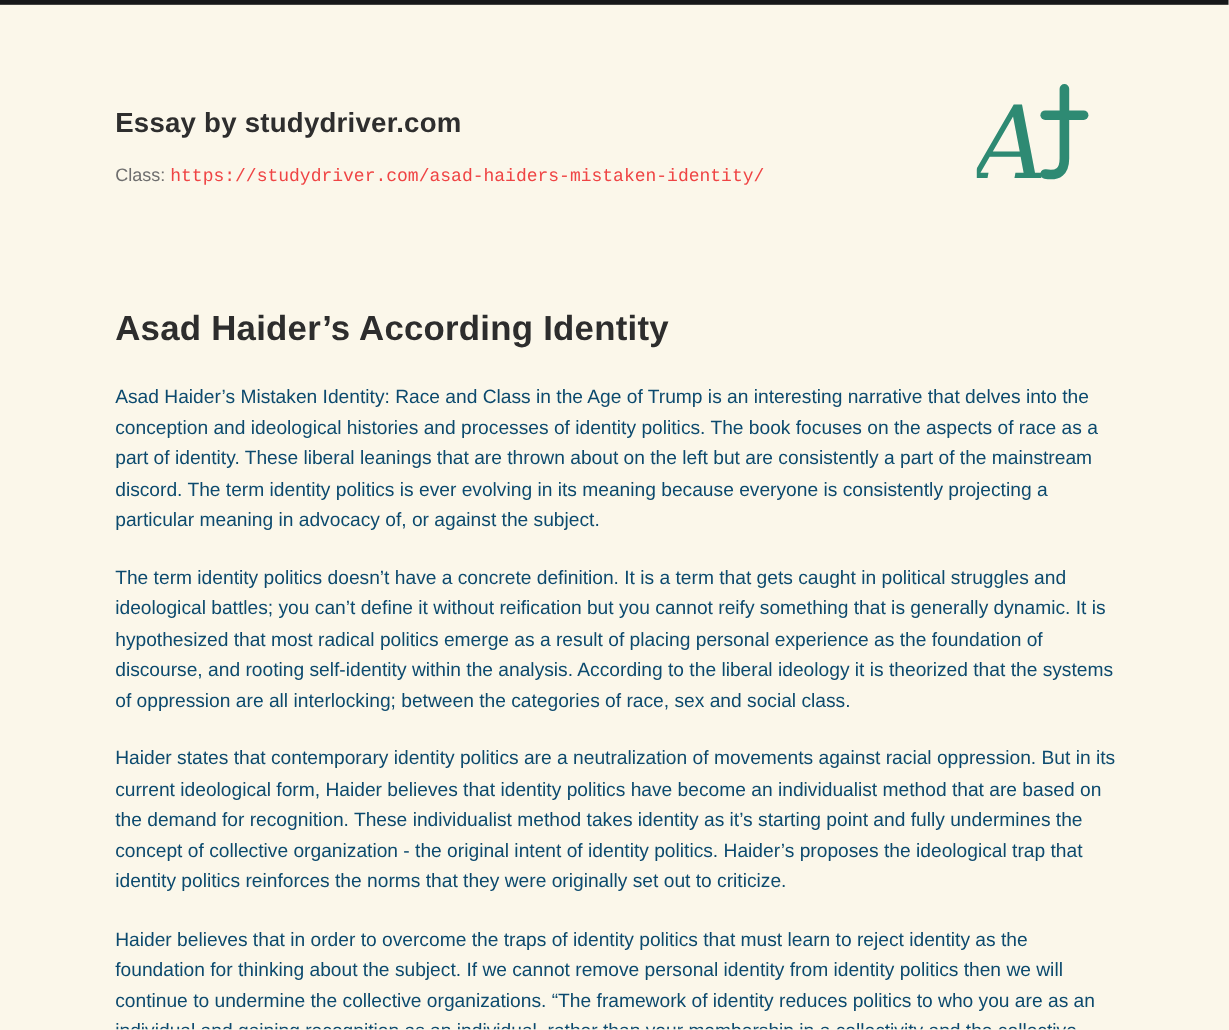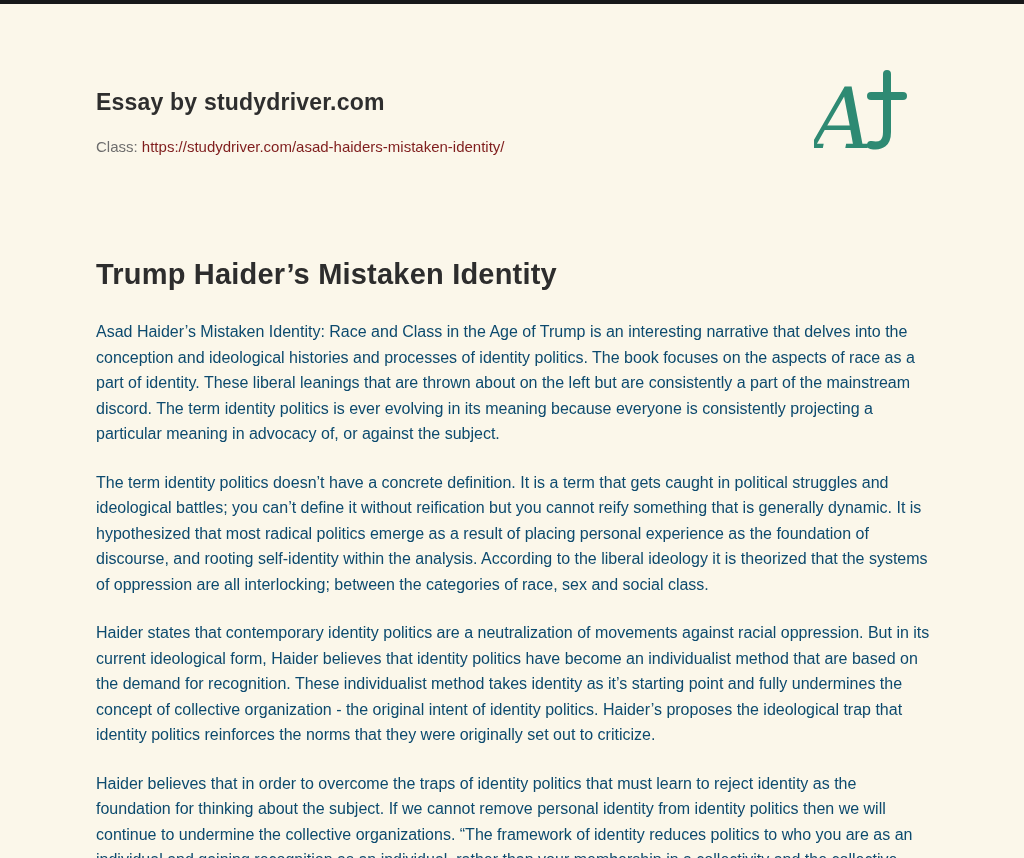--- a/index.html
+++ b/index.html
@@ -35,22 +35,23 @@
     font-weight: bold;
     color: #2e2e2e;
     letter-spacing: 0.2px;
     margin: 0 0 22px 0;
   }
   .source-line {
     font-size: 15px;
     color: #6e6e6e;
   }
   .source-line a {
-    color: #7f1d1d;
+    color: #ef4444;
     text-decoration: none;
+    font-family: Liberation Mono, monospace;
   }
   .logo {
     position: absolute;
     top: 66px;
     right: 110px;
     width: 100px;
     height: 100px;
   }
   .article {
     position: absolute;
@@ -89,20 +90,20 @@
 
   <div class="logo">
     <svg width="100" height="100" viewBox="0 0 100 100" aria-hidden="true">
       <text x="-2" y="82" font-size="84" fill="#2e8a73" font-family="DejaVu Serif, serif" font-style="italic">A</text>
       <path d="M73 8 v58 q0 16 -16 13" stroke="#2e8a73" stroke-width="8" fill="none" stroke-linecap="round"></path>
       <path d="M57 30 h32" stroke="#2e8a73" stroke-width="8" fill="none" stroke-linecap="round"></path>
     </svg>
   </div>
 
   <div class="article">
-    <h2 class="article-title">Trump Haider’s Mistaken Identity</h2>
+    <h2 class="article-title">Asad Haider’s According Identity</h2>
     <p>Asad Haider’s Mistaken Identity: Race and Class in the Age of Trump is an interesting narrative that delves into the conception and ideological histories and processes of identity politics. The book focuses on the aspects of race as a part of identity. These liberal leanings that are thrown about on the left but are consistently a part of the mainstream discord. The term identity politics is ever evolving in its meaning because everyone is consistently projecting a particular meaning in advocacy of, or against the subject.</p>
     <p>The term identity politics doesn’t have a concrete definition. It is a term that gets caught in political struggles and ideological battles; you can’t define it without reification but you cannot reify something that is generally dynamic. It is hypothesized that most radical politics emerge as a result of placing personal experience as the foundation of discourse, and rooting self-identity within the analysis. According to the liberal ideology it is theorized that the systems of oppression are all interlocking; between the categories of race, sex and social class.</p>
     <p>Haider states that contemporary identity politics are a neutralization of movements against racial oppression. But in its current ideological form, Haider believes that identity politics have become an individualist method that are based on the demand for recognition. These individualist method takes identity as it’s starting point and fully undermines the concept of collective organization - the original intent of identity politics. Haider’s proposes the ideological trap that identity politics reinforces the norms that they were originally set out to criticize.</p>
     <p>Haider believes that in order to overcome the traps of identity politics that must learn to reject identity as the foundation for thinking about the subject. If we cannot remove personal identity from identity politics then we will continue to undermine the collective organizations. “The framework of identity reduces politics to who you are as an individual and gaining recognition as an individual, rather than your membership in a collectivity and the collective struggle against an oppressive social structure ” (p.24).</p>
   </div>
 
 </div>
 
 </body></html>

